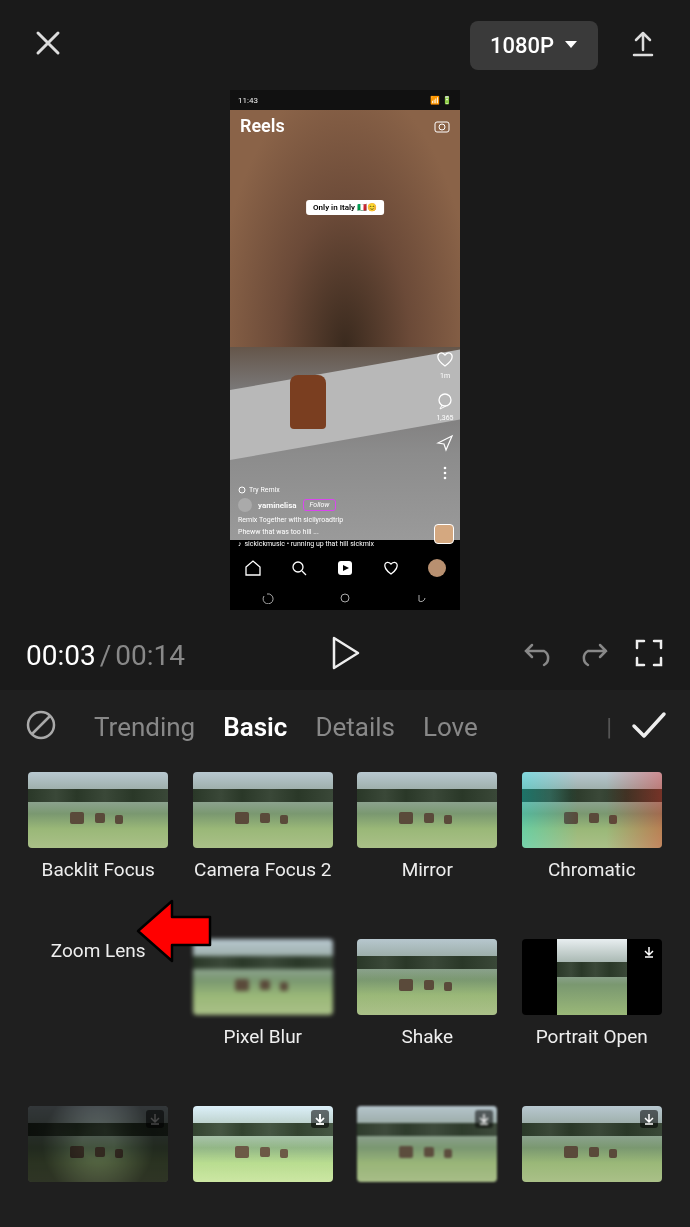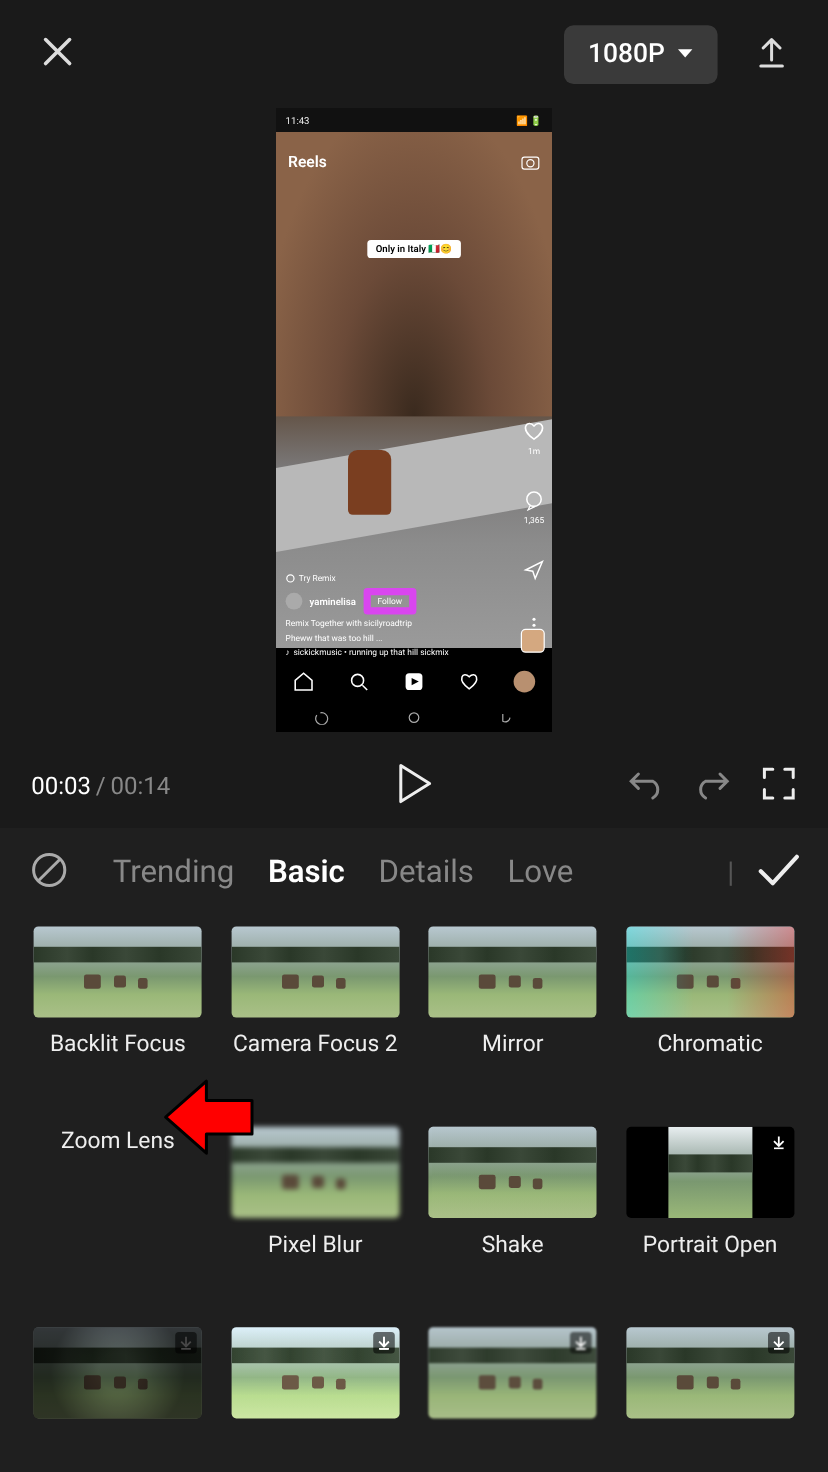--- a/index.html
+++ b/index.html
@@ -53,22 +53,22 @@
     justify-content: space-between;
     align-items: center;
     padding: 0 8px;
     font-size: 8px;
     color: #eee;
   }
   .reels-header {
     display: flex;
     justify-content: space-between;
     align-items: center;
-    padding: 17px 10px;
-    font-size: 13px;
+    padding: 5px 10px;
+    font-size: 18px;
     font-weight: 600;
     position: relative;
     z-index: 2;
   }
   .ig-content {
     position: absolute;
     top: 20px; left: 0; right: 0; height: 430px;
     background: linear-gradient(180deg, #6b4a38 0%, #8a6348 30%, #5a4432 50%, #7a7878 65%, #8c8c8c 80%, #9a9a9a 100%);
   }
   .ig-tunnel { position:absolute; top:0; left:0; right:0; height:55%; background: radial-gradient(ellipse at 50% 100%, #3a2a1e 0%, #6b4a38 40%, #8a6348 80%); }
@@ -81,51 +81,51 @@
     font-weight: 600;
     padding: 3px 7px;
     border-radius: 3px;
     white-space: nowrap;
   }
   .ig-person { position:absolute; top:265px; left:60px; width:36px; height:54px; background:#7a3e20; border-radius:8px 8px 4px 4px; }
   .ig-table { position:absolute; top:280px; left:0; right:0; height:70px; background:#b8b8b8; transform:skewY(-10deg); transform-origin:left; }
   .ig-right-icons {
     position: absolute;
     right: 6px; top: 260px;
-    display: flex; flex-direction: column; align-items: center; gap: 28px;
+    display: flex; flex-direction: column; align-items: center; gap: 12px;
     font-size: 8px; color:#fff;
   }
   .ig-right-icons > div { text-align: center; }
   .ig-right-icons .cnt { font-size: 7px; margin-top:2px; }
   .ig-bottom-text {
     position:absolute; left:8px; bottom:62px; right:50px; font-size:8px; color:#fff;
     display:flex; flex-direction:column; gap:4px;
   }
   .ig-try { font-size: 7px; display:flex; align-items:center; gap:3px; }
   .ig-user-row { display:flex; align-items:center; gap:6px; }
   .ig-avatar { width:14px; height:14px; border-radius:50%; background:#aaa; }
-  .ig-follow { border:6px solid #d946ef; border-radius:3px; padding:1px 6px; font-size:7px; }
+  .ig-follow { border:1px solid #d946ef; border-radius:3px; padding:1px 6px; font-size:7px;font-style:italic; }
   .ig-caption { font-size: 7px; }
   .ig-music { font-size: 7px; display:flex; gap:3px; align-items:center; }
   .ig-thumb { position:absolute; right:6px; bottom:66px; width:20px; height:20px; border-radius:4px; background:#d4a880; border:1px solid #fff; }
   .ig-nav {
     position:absolute; bottom:24px; left:0; right:0; height:36px;
     display:flex; justify-content:space-around; align-items:center;
     background:#000;
   }
   .ig-user-thumb { width:18px;height:18px;border-radius:50%;background:#b89070; }
   .ig-softkeys {
     position:absolute; bottom:0; left:0; right:0; height:24px;
     background:#000; display:flex; justify-content:space-around; align-items:center;
   }
   .player-bar {
     display:flex; align-items:center; justify-content:space-between;
     padding: 16px 26px; height: 70px;
   }
-  .time-display { font-size:20px; }
+  .time-display { font-size:28px; }
   .tc-current { color:#fff; }
   .tc-sep { color:#888; margin:0 4px; }
   .tc-total { color:#888; }
   .play-btn { cursor:pointer; position:absolute; left:50%; transform:translateX(-50%); }
   .pb-right { display:flex; gap:24px; align-items:center; }
   .pb-right > * { cursor:pointer; }
   .effects-panel {
     background:#1f1f1f;
     height: 542px;
     display:flex; flex-direction:column;

